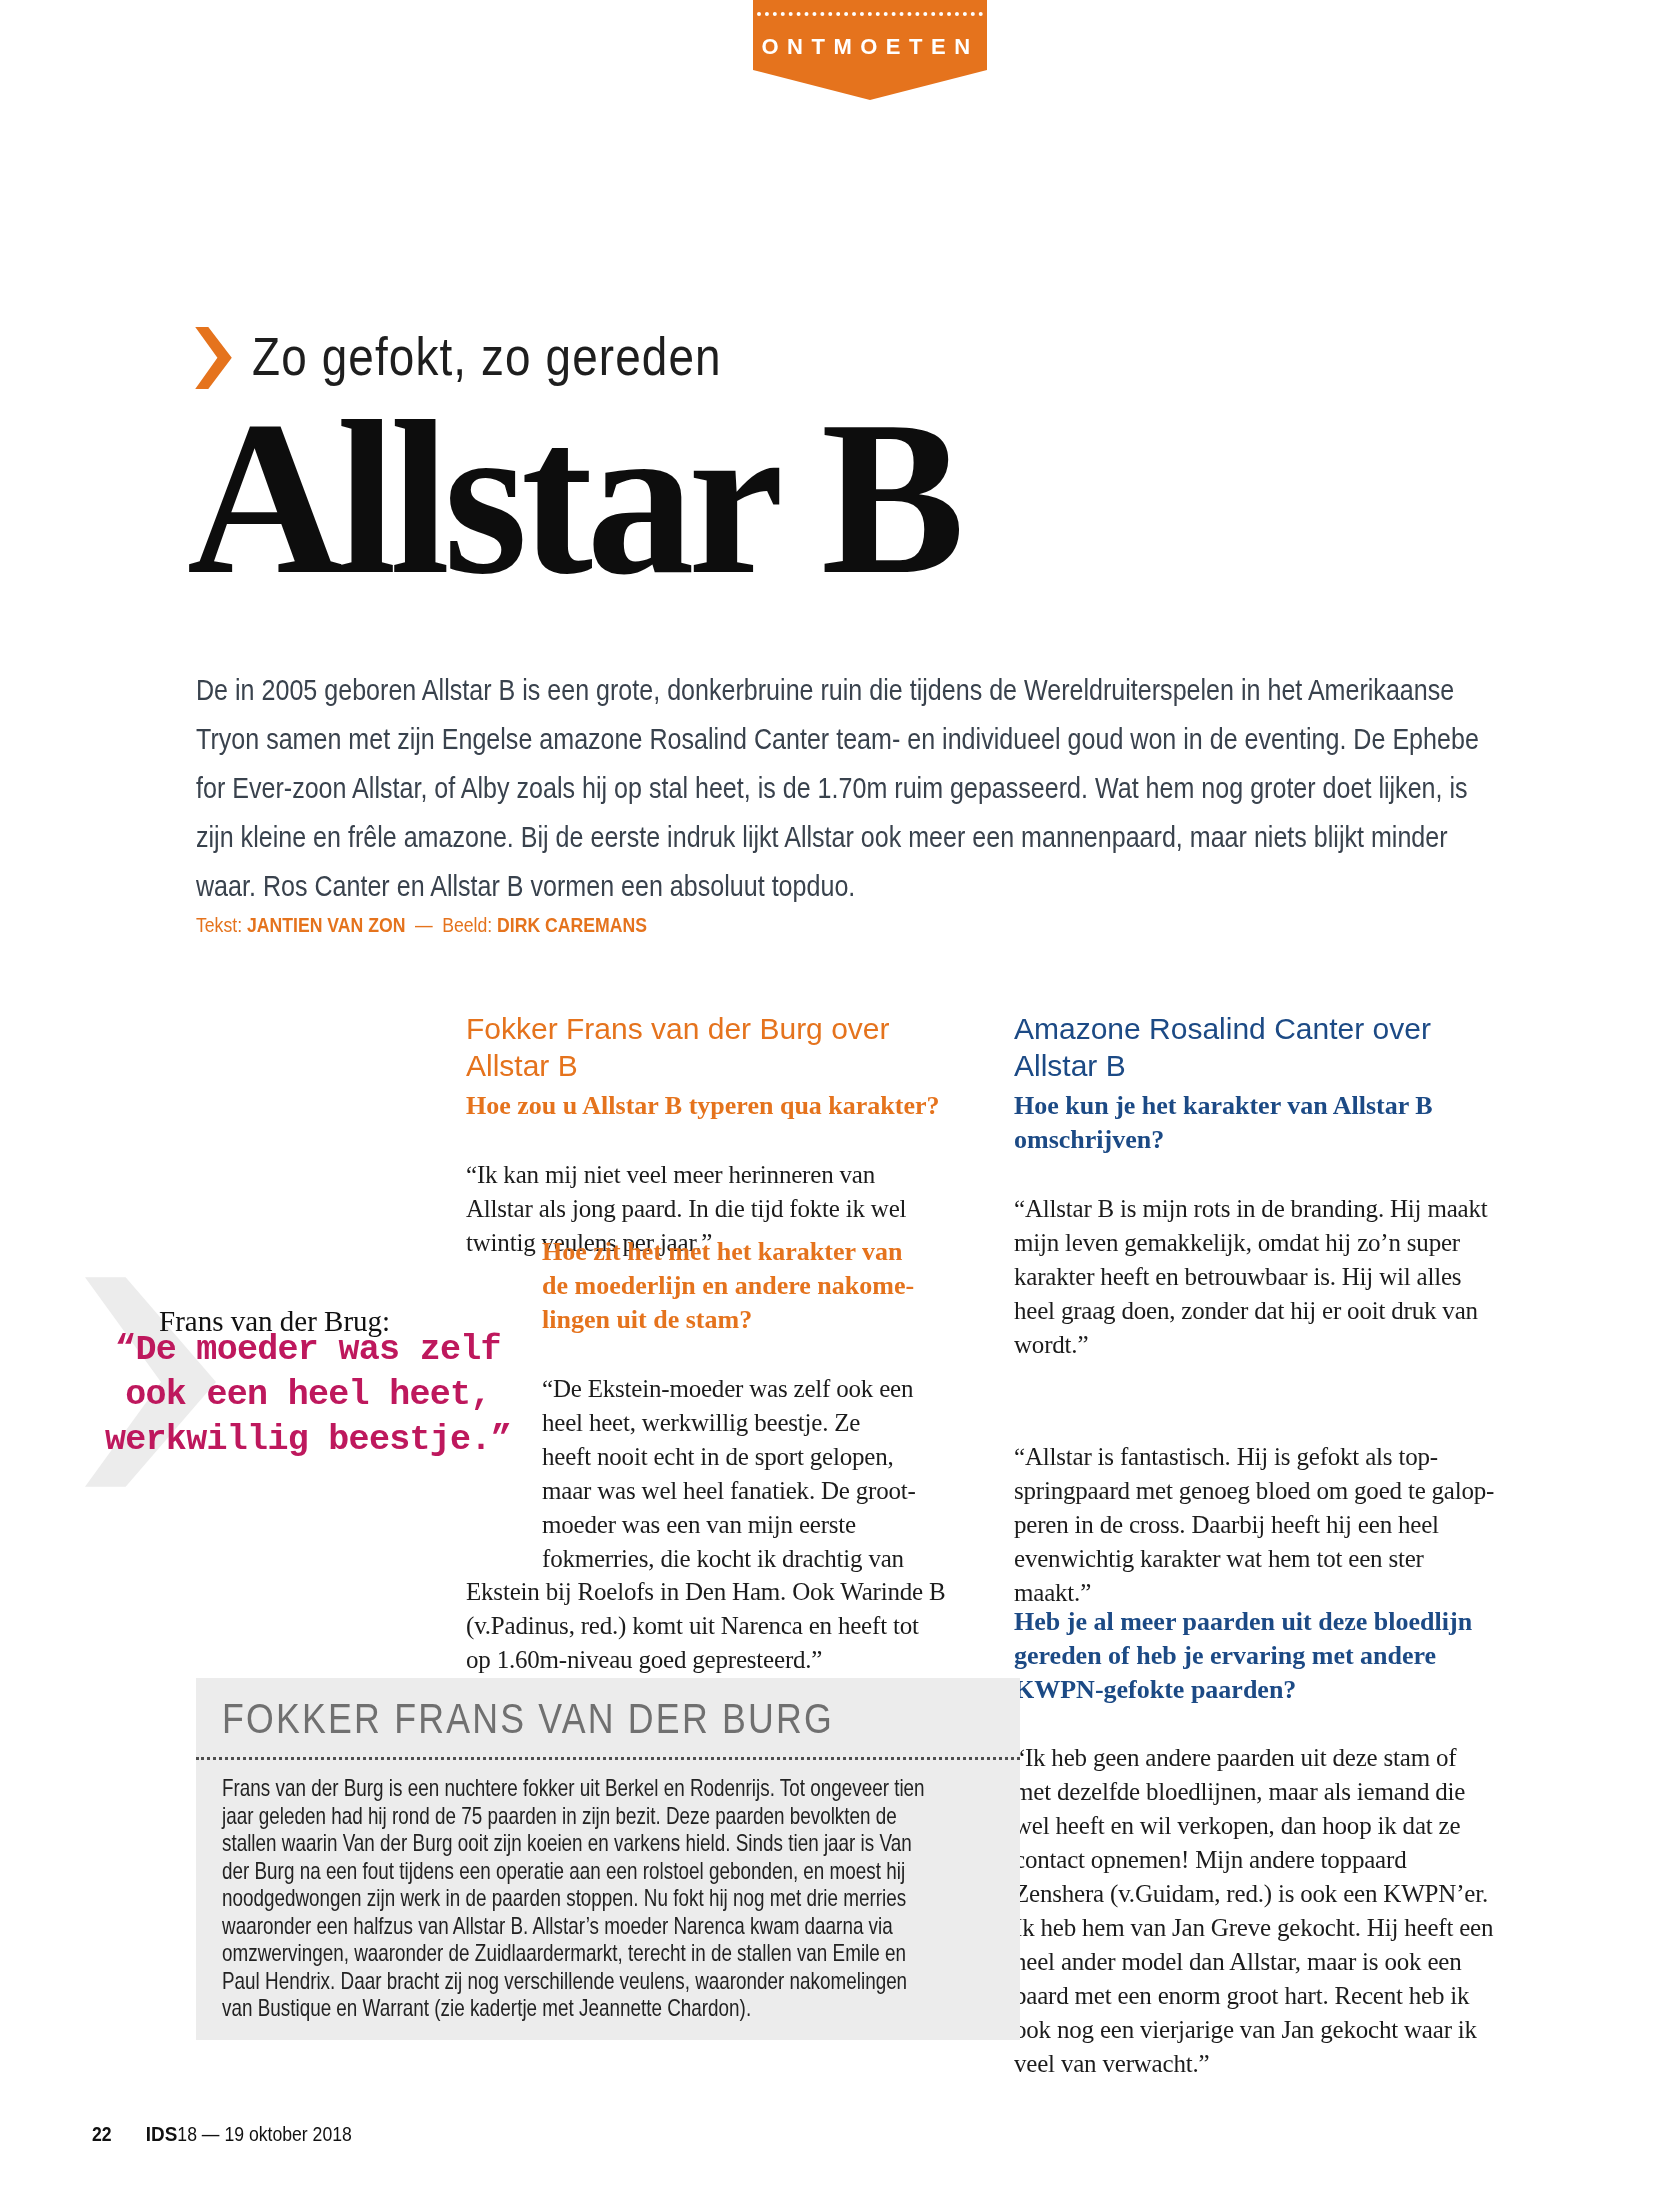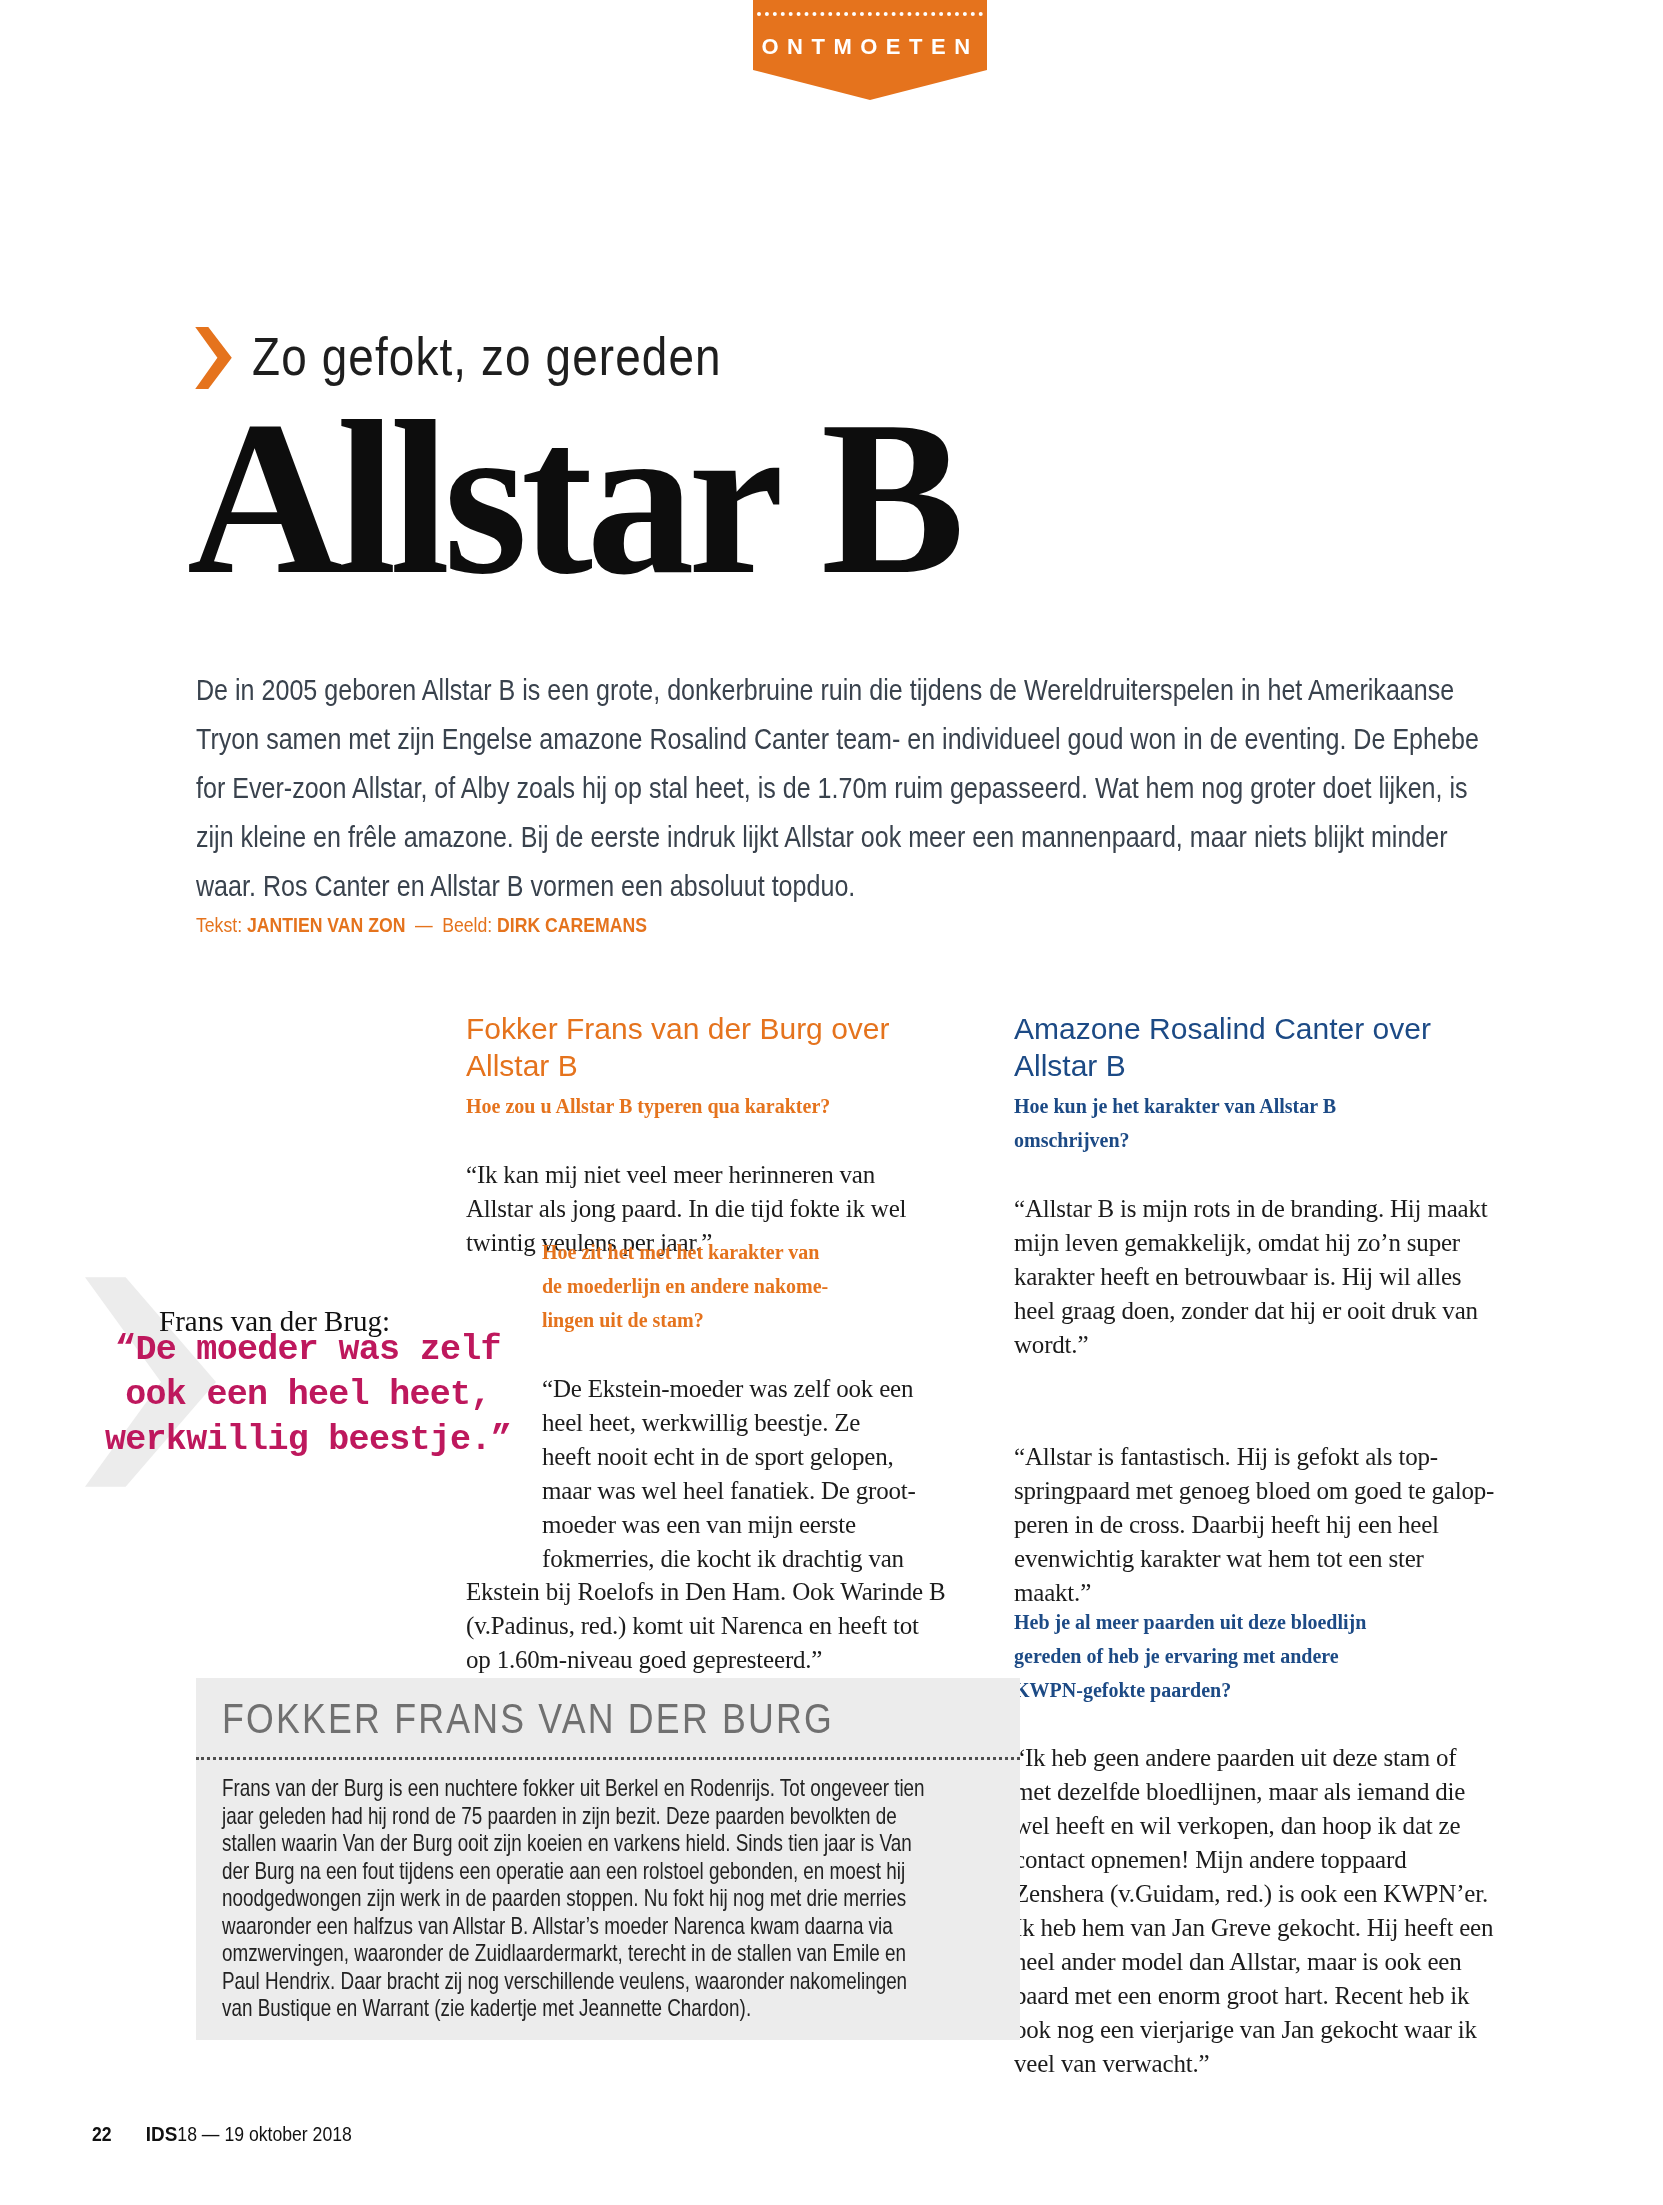--- a/index.html
+++ b/index.html
@@ -21,21 +21,21 @@
           font-size:216px;line-height:1;letter-spacing:-6.5px;color:#0d0d0d;transform:scaleY(1.02);transform-origin:0 0;}
   
   .intro{left:196px;top:665px;width:1598px;font-size:29.5px;line-height:49px;color:#39424d;
           transform:scaleX(.85);transform-origin:0 0;}
   .byline{left:196px;top:914px;font-size:19.6px;color:#e5731d;transform:scaleX(.9);transform-origin:0 0;width:720px;}
   .byline b{font-weight:bold;}
   .byline .sep{margin:0 5.2px;}
   
   .col-heading{font-size:30px;line-height:37px;font-weight:normal;font-family:"Liberation Sans",sans-serif;}
   .orange{color:#e5731d;} .navy{color:#1c4a85;}
-  .question{font-family:"Liberation Serif",serif;font-weight:bold;font-size:20px;line-height:34px;}
+  .question{font-family:"Liberation Serif",serif;font-weight:bold;font-size:26px;line-height:34px;}
   .answer{font-family:"Liberation Serif",serif;font-size:25px;line-height:34px;color:#1c1c1c;letter-spacing:-0.2px;margin-top:35px;}
   
   .pq-attr{left:159px;top:1305px;font-family:"Liberation Serif",serif;font-size:29px;color:#111;}
   .pq-quote{left:92px;top:1328px;width:432px;text-align:center;font-family:Liberation Mono, monospace;
           font-weight:bold;font-size:35px;line-height:45px;color:#be185d;letter-spacing:-0.7px;}
   
   .info-box{left:196px;top:1678px;width:824px;height:362px;background:#ececec;}
   .box-title{position:absolute;left:26px;top:17px;font-size:42px;letter-spacing:2.6px;color:#707070;
           transform:scaleX(.85);transform-origin:0 0;width:917px;}
   .box-rule{position:absolute;left:0;right:0;top:79px;border-top:3.9px dotted #4d4d4d;}

